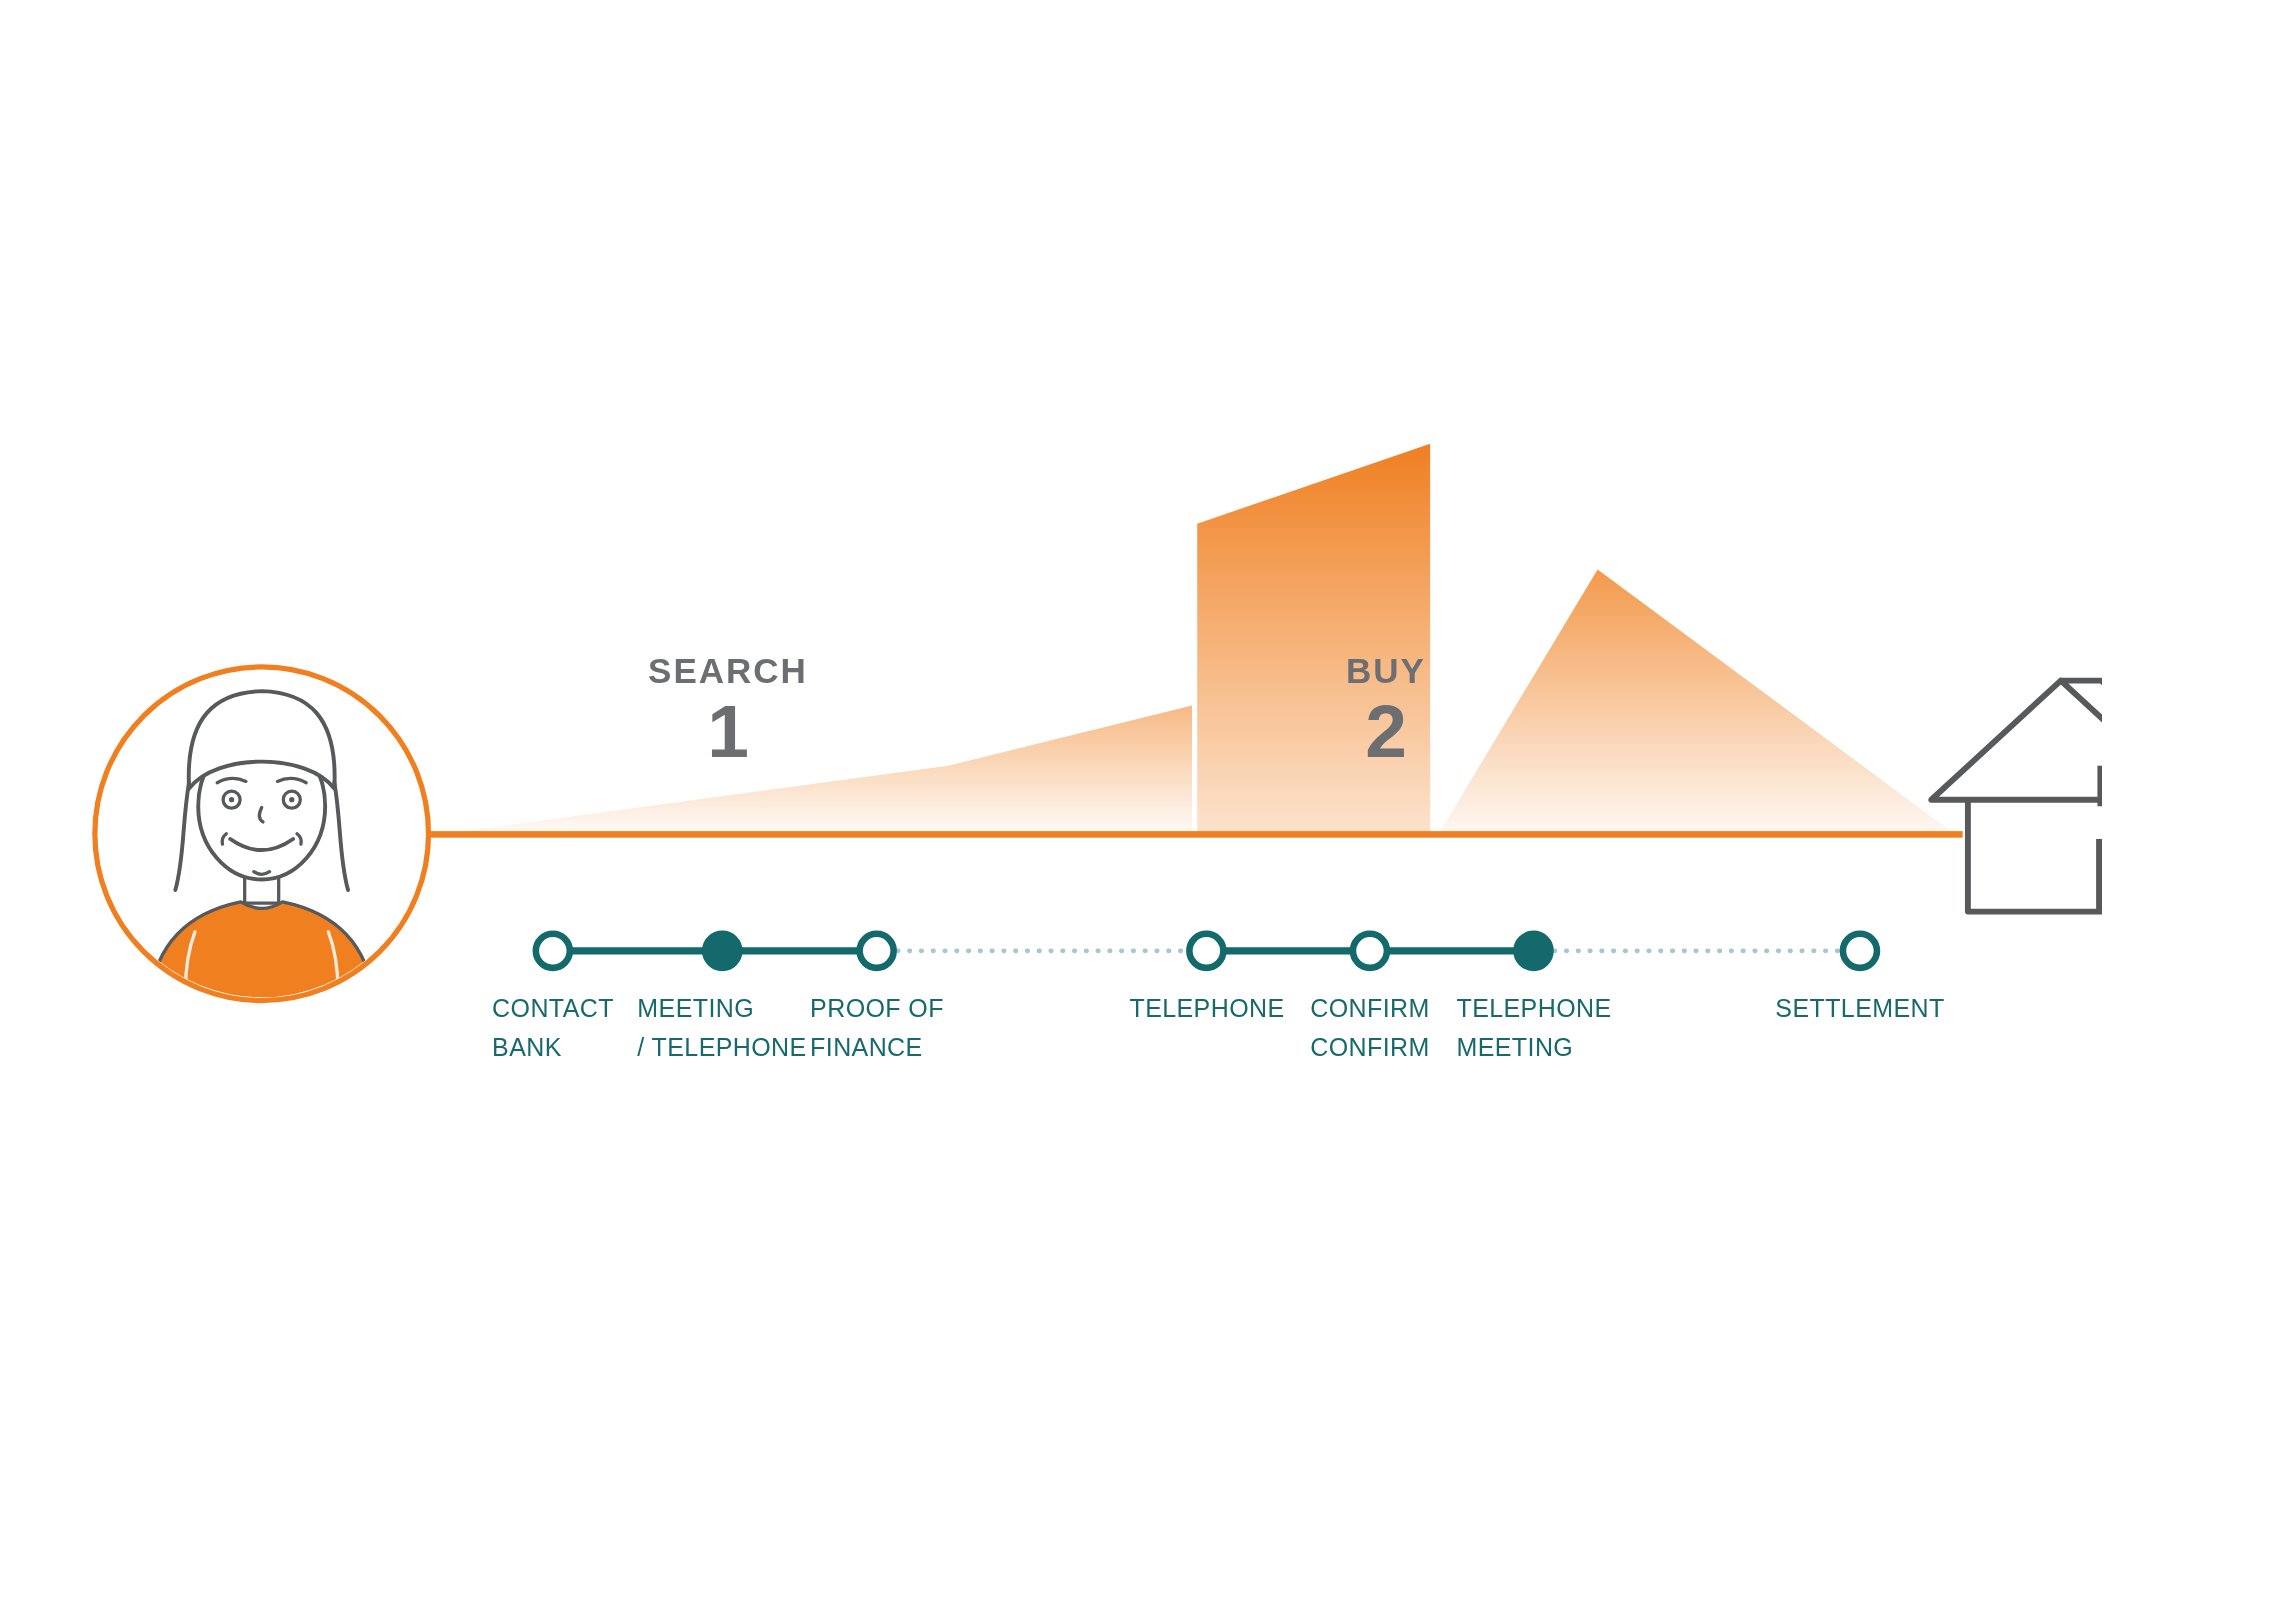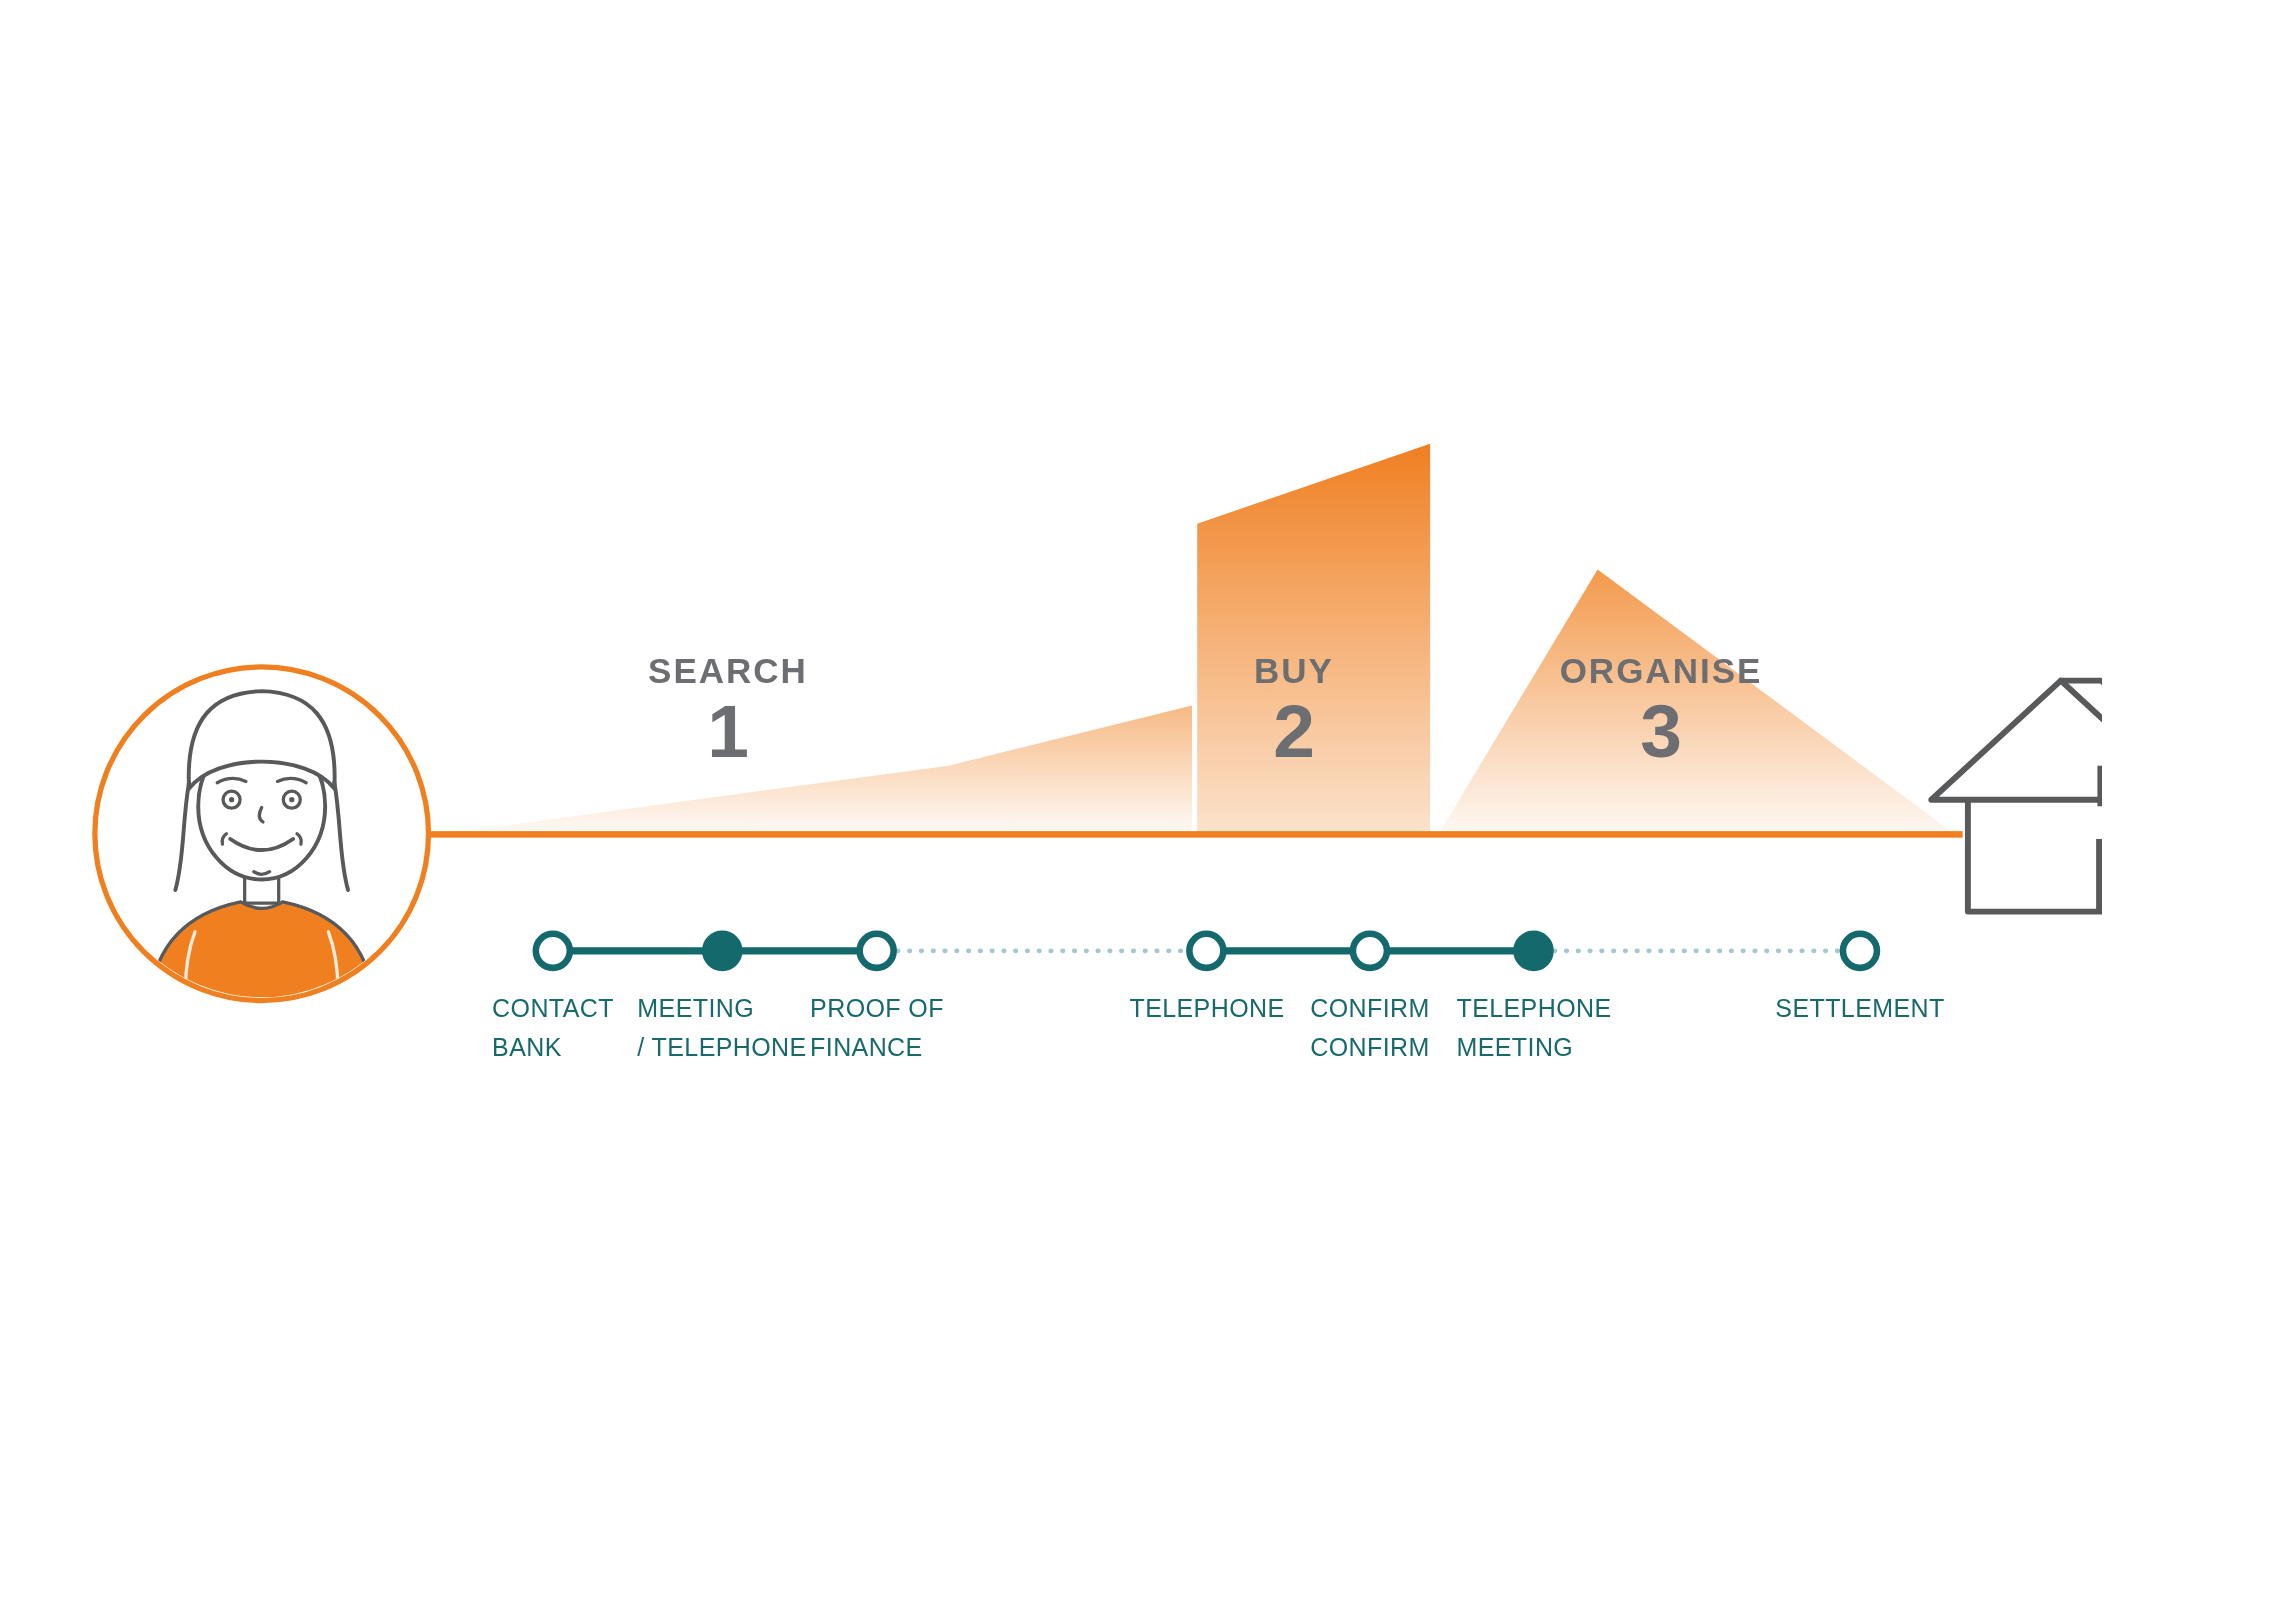--- a/index.html
+++ b/index.html
@@ -110,27 +110,23 @@
       <polygon points="2952,1222 3150,1040 3348,1222" fill="#ffffff" stroke="#58595B" stroke-width="9"></polygon>
       <rect x="3206" y="1170" width="56" height="62" fill="#58595B"></rect>
       <rect x="3204" y="1282" width="60" height="111" fill="#58595B"></rect>
     </g>
   </svg>
 
   <div class="phase" style="left:728px">
     <div class="phase-name">SEARCH</div>
     <div class="phase-number">1</div>
   </div>
-  <div class="phase" style="left:1294px">
+  <div class="phase" style="left:1386px">
     <div class="phase-name">BUY</div>
     <div class="phase-number">2</div>
-  </div>
-  <div class="phase" style="left:1661px">
-    <div class="phase-name">ORGANISE</div>
-    <div class="phase-number">3</div>
   </div>
 
 
   <div class="step-label" style="left:553px">
     <div>CONTACT</div>
     <div>BANK</div>
   </div>
   <div class="step-label" style="left:722px">
     <div>MEETING</div>
     <div>/ TELEPHONE</div>

